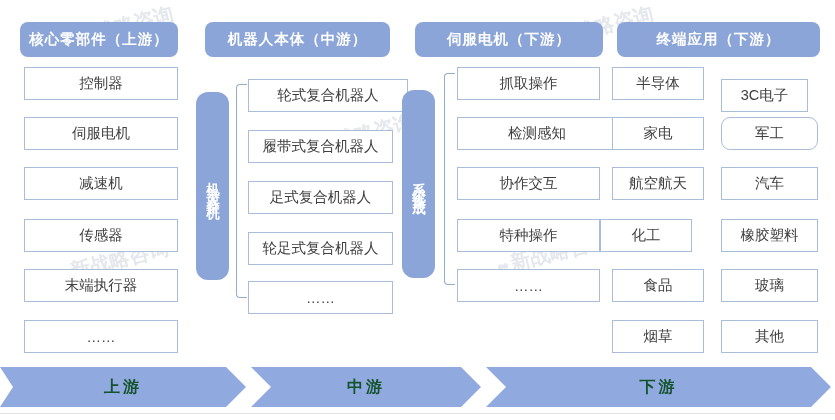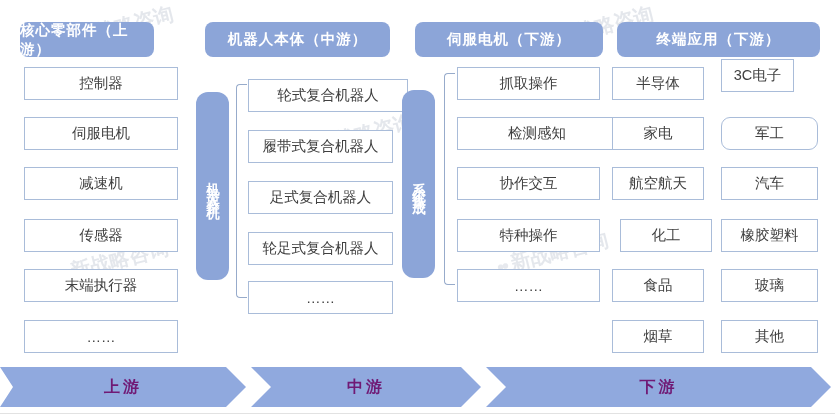--- a/index.html
+++ b/index.html
@@ -23,21 +23,21 @@
     writing-mode:vertical-rl;text-orientation:upright;letter-spacing:6px;
     display:flex;align-items:center;justify-content:center;
   }
   .bracket{
     position:absolute;width:11px;box-sizing:border-box;
     border-left:1.5px solid #97ABCB;border-top:1.5px solid #97ABCB;border-bottom:1.5px solid #97ABCB;
     border-top-left-radius:4px;border-bottom-left-radius:4px;
   }
   .chev{
     position:absolute;top:367px;height:40px;background:#90A9DE;
-    color:#701a75;font-weight:bold;font-size:16px;letter-spacing:3px;
+    color:#14532d;font-weight:bold;font-size:16px;letter-spacing:3px;
     display:flex;align-items:center;justify-content:center;
   }
   .chev.first{clip-path:polygon(0 0, calc(100% - 20px) 0, 100% 50%, calc(100% - 20px) 100%, 0 100%, 13px 50%);}
   .chev.mid{clip-path:polygon(0 0, calc(100% - 20px) 0, 100% 50%, calc(100% - 20px) 100%, 0 100%, 20px 50%);}
   .wm{
     position:absolute;color:#9AA5B8;opacity:.26;font-size:20px;font-weight:bold;
     transform:rotate(-14deg);white-space:nowrap;display:flex;align-items:center;gap:5px;
     pointer-events:none;
   }
   .wm-logo{font-size:13px;letter-spacing:-3px;opacity:.9;}
@@ -62,21 +62,21 @@
   </div>
   <div class="wm" style="left:55px;top:248px;">
     <span class="wm-logo">●●</span>
     <span>新战略咨询</span>
   </div>
   <div class="wm" style="left:495px;top:240px;">
     <span class="wm-logo">●●</span>
     <span>新战略咨询</span>
   </div>
 
-  <div class="hdr" style="left:20px;top:22px;width:134px;">核心零部件（上游）</div>
+  <div class="hdr" style="left:20px;top:22px;width:158px;">核心零部件（上游）</div>
   <div class="hdr" style="left:205px;top:22px;width:185px;">机器人本体（中游）</div>
   <div class="hdr" style="left:415px;top:22px;width:188px;">伺服电机（下游）</div>
   <div class="hdr" style="left:617px;top:22px;width:203px;">终端应用（下游）</div>
 
   <div class="box" style="left:24px;top:67px;width:154px;">控制器</div>
   <div class="box" style="left:24px;top:117px;width:154px;">伺服电机</div>
   <div class="box" style="left:24px;top:167px;width:154px;">减速机</div>
   <div class="box" style="left:24px;top:219px;width:154px;">传感器</div>
   <div class="box" style="left:24px;top:269px;width:154px;">末端执行器</div>
   <div class="box" style="left:24px;top:320px;width:154px;">……</div>
@@ -97,25 +97,25 @@
 
   <div class="box" style="left:457px;top:67px;width:143px;">抓取操作</div>
   <div class="box" style="left:457px;top:117px;width:160px;">检测感知</div>
   <div class="box" style="left:457px;top:167px;width:143px;">协作交互</div>
   <div class="box" style="left:457px;top:219px;width:143px;">特种操作</div>
   <div class="box" style="left:457px;top:269px;width:143px;">……</div>
 
   <div class="box" style="left:612px;top:67px;width:92px;">半导体</div>
   <div class="box" style="left:612px;top:117px;width:92px;">家电</div>
   <div class="box" style="left:612px;top:167px;width:92px;">航空航天</div>
-  <div class="box" style="left:620px;top:219px;width:92px;">化工</div>
+  <div class="box" style="left:600px;top:219px;width:92px;">化工</div>
   <div class="box" style="left:612px;top:320px;width:92px;">烟草</div>
   <div class="box" style="left:612px;top:269px;width:92px;">食品</div>
 
-  <div class="box" style="left:721px;top:59px;width:73px;">3C电子</div>
+  <div class="box" style="left:721px;top:79px;width:87px;">3C电子</div>
   <div class="box" style="left:721px;top:117px;width:97px;border-radius:9px;">军工</div>
   <div class="box" style="left:721px;top:167px;width:97px;">汽车</div>
   <div class="box" style="left:721px;top:219px;width:97px;">橡胶塑料</div>
   <div class="box" style="left:721px;top:269px;width:97px;">玻璃</div>
   <div class="box" style="left:721px;top:320px;width:97px;">其他</div>
 
   <div class="chev first" style="left:0px;width:246px;">上游</div>
   <div class="chev mid" style="left:486px;width:345px;">下游</div>
   <div class="chev mid" style="left:251px;width:230px;">中游</div>
 

